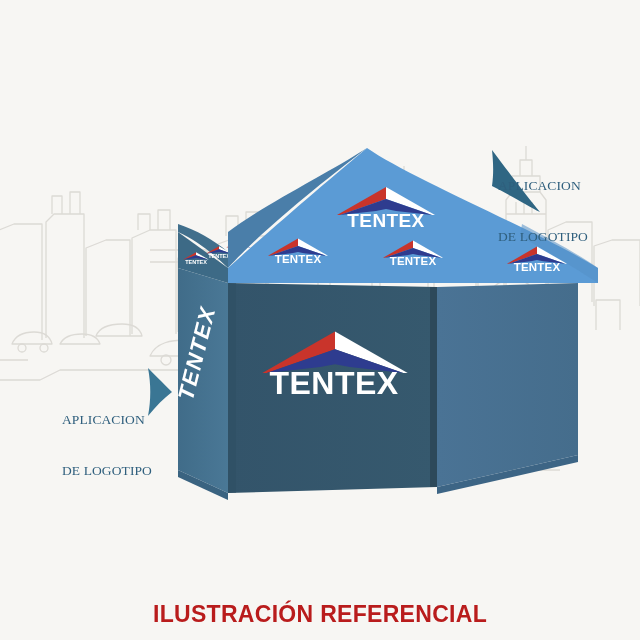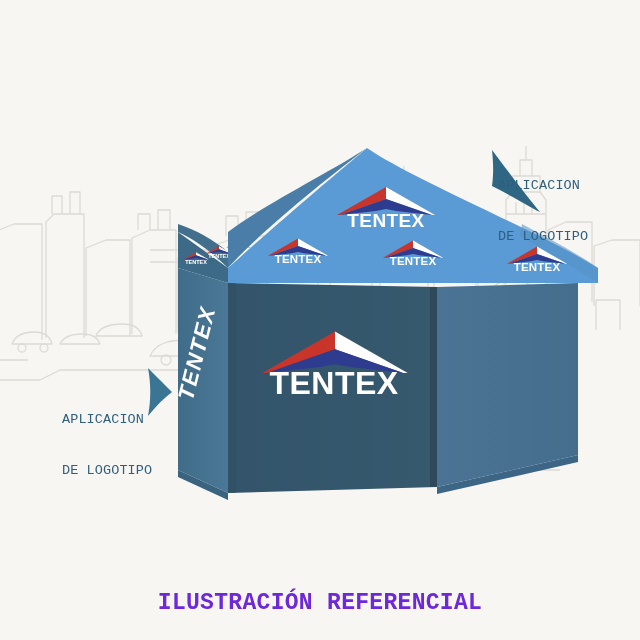--- a/index.html
+++ b/index.html
@@ -6,34 +6,34 @@
   html,body{margin:0;padding:0;}
   body{
     width:640px;height:640px;overflow:hidden;
     background:#f7f6f3;
     font-family:"Liberation Sans", sans-serif;
     position:relative;
   }
   #stage{position:absolute;inset:0;width:640px;height:640px;}
   #stage svg{display:block;}
   .cap{
-    position:absolute;left:0;right:0;bottom:24px;
+    position:absolute;left:0;right:0;bottom:12px;
     text-align:center;
     font-size:23px;
     font-weight:700;
     letter-spacing:.3px;
-    color:#6d28d9;
-    font-family:Liberation Mono, monospace;
+    color:#b91c1c;
+    font-family:Liberation Sans, sans-serif;
   }
   .anno{
     position:absolute;
     font-size:13.5px;
     line-height:17px;
     color:#2f5f7d;
-    font-family:Liberation Mono, monospace;
+    font-family:Liberation Serif, serif;
     white-space:pre;
     letter-spacing:.1px;
   }
   #anno-right{left:498px;top:143px;}
   #anno-left{left:62px;top:377px;text-align:left;}
 </style>
 </head>
 <body>
 
 <div id="stage">

